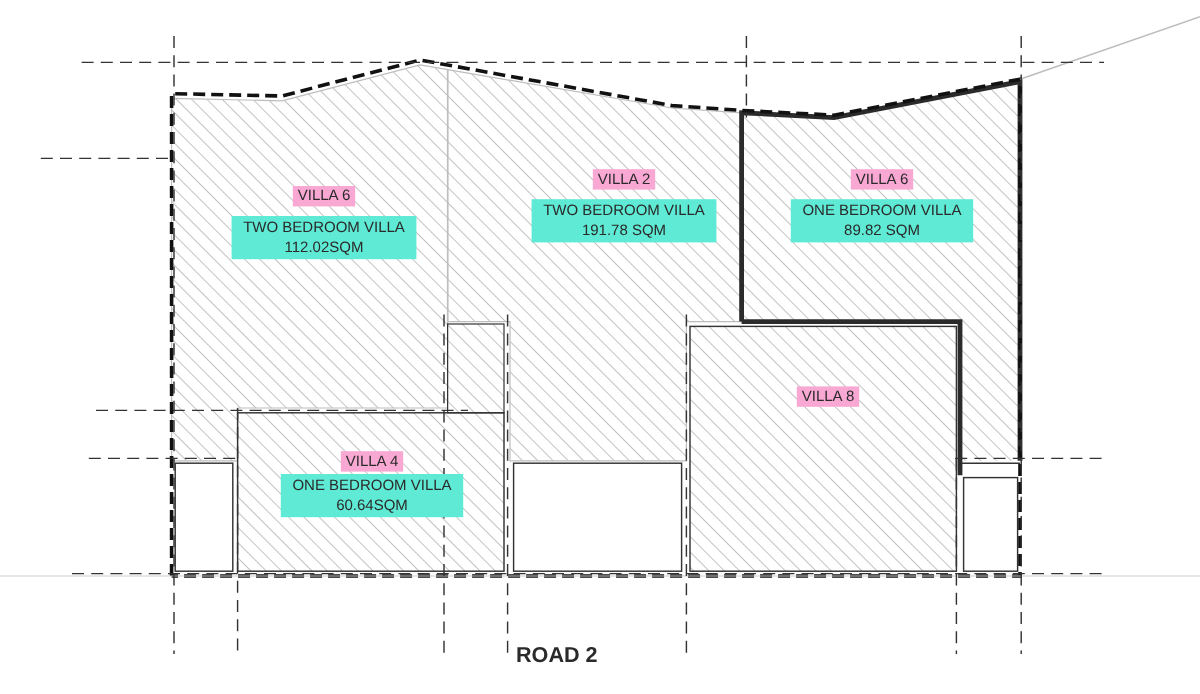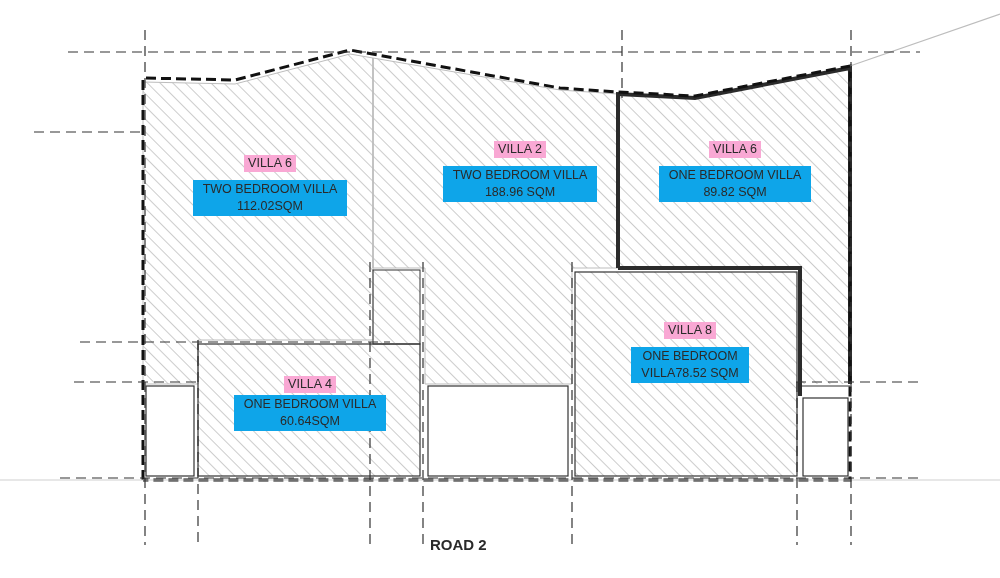--- a/index.html
+++ b/index.html
@@ -1,21 +1,21 @@
 <!DOCTYPE html>
 <html><head>
 <meta charset="utf-8">
 <style>
   html, body { margin: 0; padding: 0; background: #ffffff; }
   body { width: 1000px; height: 578px; position: relative; overflow: hidden; font-family: "Liberation Sans", sans-serif; }
   svg.plan { position: absolute; left: 0; top: 0; }
   .label { position: absolute; text-align: center; color: #2a2a2a; font-size: 12.5px; line-height: 17px; }
   .label .tag { background: #f9a8d4; padding: 0 4px; display: inline-block; }
-  .label .desc { background: #0ea5e9; padding: 1px 10px; display: inline-block; margin-top: 8px; }
-  .road { position: absolute; left: 430px; top: 536px; font-size: 15px; color: #2a2a2a; font-weight: bold; }
+  .label .desc { background: #5eead4; padding: 1px 10px; display: inline-block; margin-top: 8px; }
+  .road { position: absolute; left: 430px; top: 536px; font-size: 18px; color: #2a2a2a; font-weight: bold; }
 </style>
 </head>
 <body>
 
 <svg class="plan" width="1000" height="578" viewBox="0 0 1000 578">
   <defs>
     <pattern id="hatch" patternUnits="userSpaceOnUse" width="9" height="9" patternTransform="rotate(-45)">
       <line x1="0" y1="0" x2="0" y2="9" stroke="#9a9a9a" stroke-width="1"></line>
     </pattern>
   </defs>
@@ -69,31 +69,30 @@
   </g>
 </svg>
 
 <div class="label" style="left:170px; top:155px; width:200px;">
   <div class="tag">VILLA 6</div><br>
   <div class="desc"><span>TWO BEDROOM VILLA</span><br><span>112.02SQM</span></div>
 </div>
 
 <div class="label" style="left:420px; top:141px; width:200px;">
   <div class="tag">VILLA 2</div><br>
-  <div class="desc"><span>TWO BEDROOM VILLA</span><br><span>188.96 SQM</span></div>
+  <div class="desc"><span>TWO BEDROOM VILLA</span><br><span>191.78 SQM</span></div>
 </div>
 
 <div class="label" style="left:630px; top:141px; width:210px;">
   <div class="tag">VILLA 6</div><br>
   <div class="desc"><span>ONE BEDROOM VILLA</span><br><span>89.82 SQM</span></div>
 </div>
 
 <div class="label" style="left:590px; top:322px; width:200px;">
   <div class="tag">VILLA 8</div><br>
-  <div class="desc"><span>ONE BEDROOM</span><br><span>VILLA78.52 SQM</span></div>
 </div>
 
 <div class="label" style="left:210px; top:376px; width:200px;text-decoration:underline;">
   <div class="tag">VILLA 4</div><br>
   <div class="desc" style="margin-top:2px;"><span>ONE BEDROOM VILLA</span><br><span>60.64SQM</span></div>
 </div>
 
 <div class="road">ROAD 2</div>
 
 </body></html>

